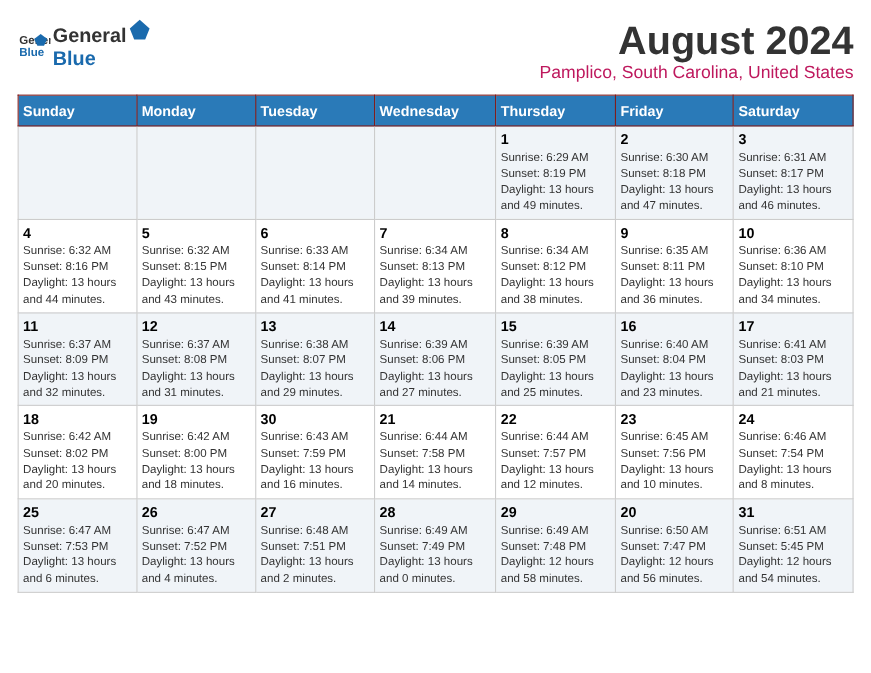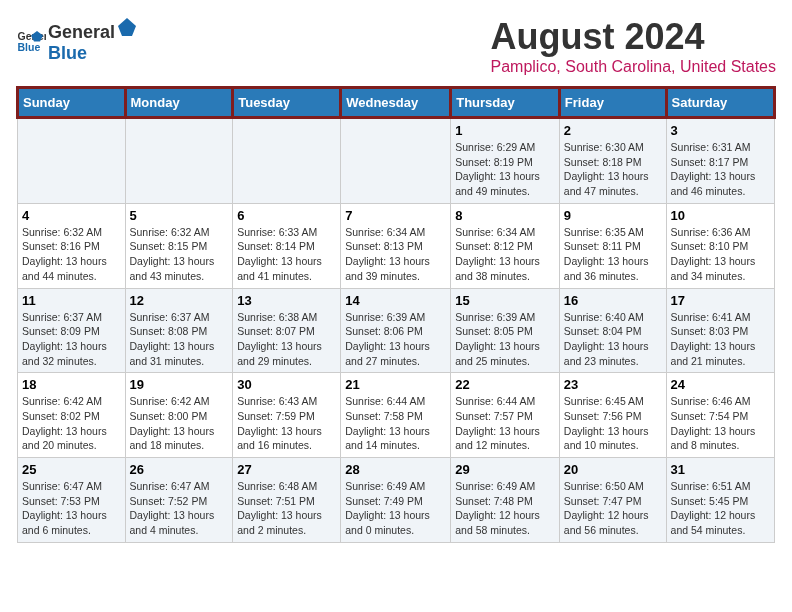--- a/index.html
+++ b/index.html
@@ -29,21 +29,21 @@
       font-size: 18px;
       font-weight: bold;
       color: #1a6aad;
     }
     .logo-icon {
       width: 30px;
       height: 30px;
       margin-right: 2px;
     }
     .title-area {
-      text-align: left;
+      text-align: right;
     }
     .main-title {
       font-size: 36px;
       font-weight: bold;
       color: #333;
     }
     .subtitle {
       font-size: 16px;
       color: #be185d;
     }
@@ -51,21 +51,21 @@
       width: 100%;
       border-collapse: collapse;
       font-size: 11px;
     }
     thead tr th {
       background-color: #2a7ab8;
       color: #fff;
       padding: 6px 4px;
       text-align: left;
       font-size: 13px;
-      border: 3px solid #7f1d1d;
+      border: 1px solid #7f1d1d;
     }
     tbody tr td {
       border: 1px solid #ccc;
       padding: 4px 4px;
       vertical-align: top;
       width: 113px;
     }
     tbody tr:nth-child(odd) td {
       background-color: #f0f4f8;
     }

